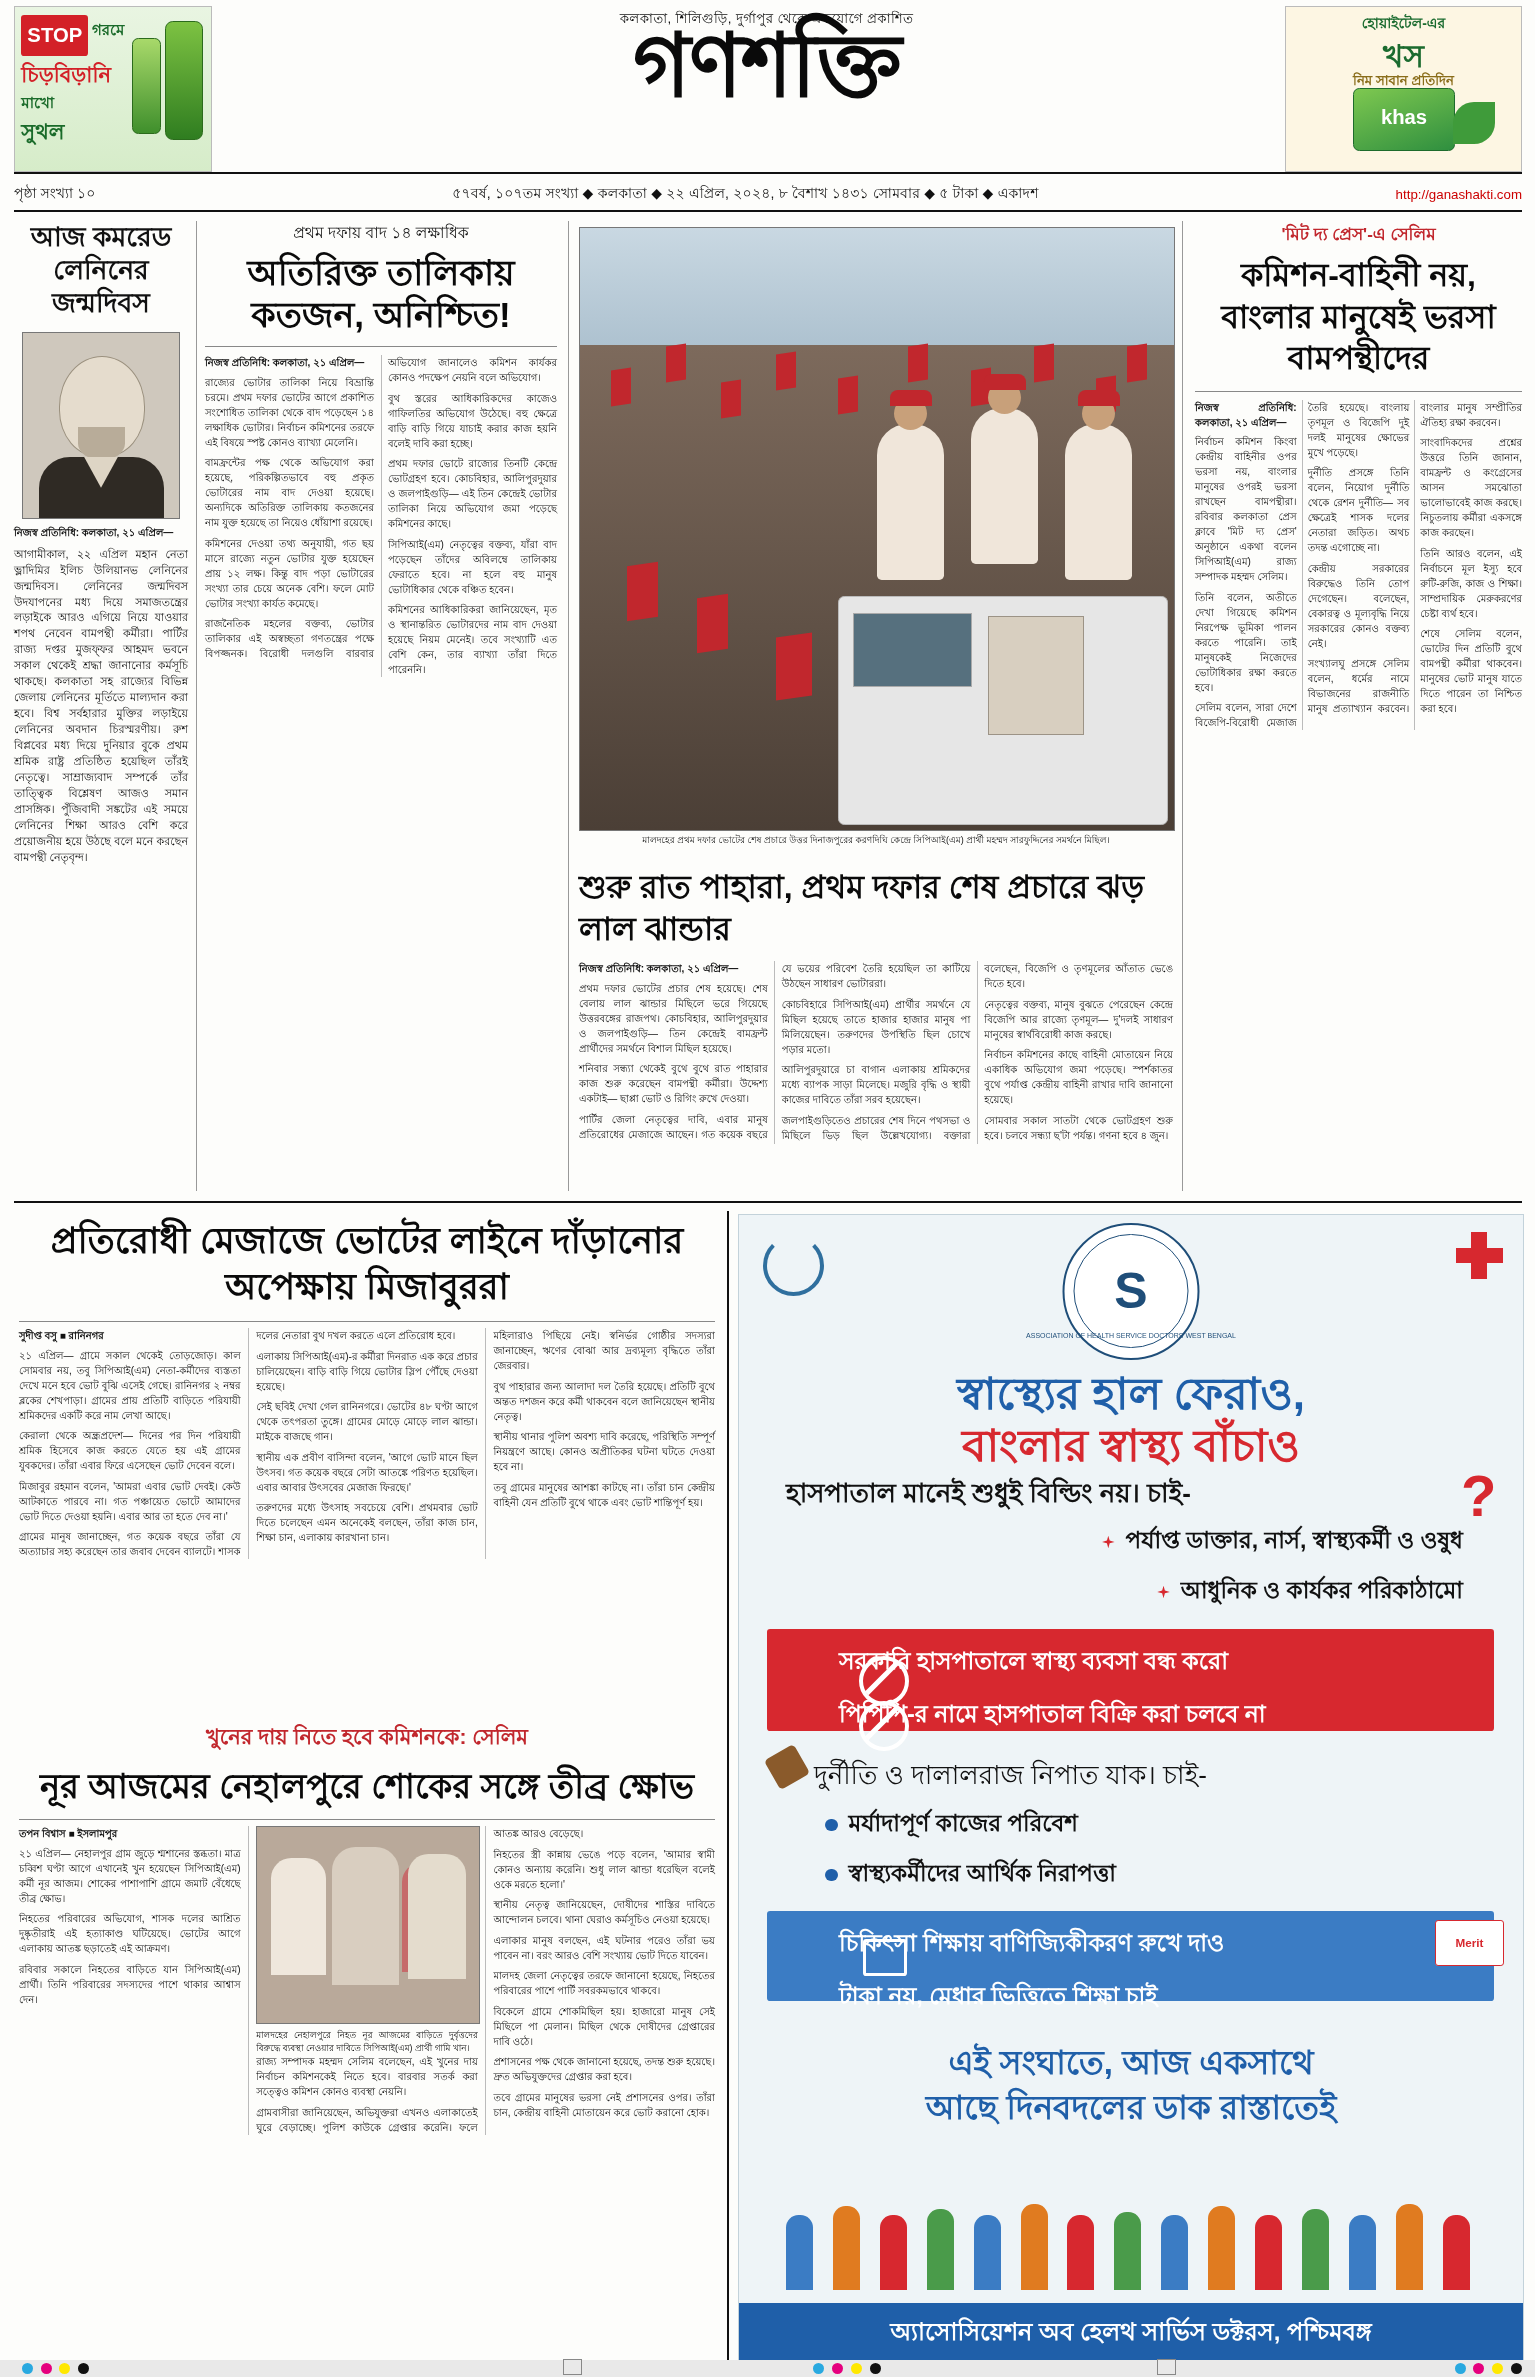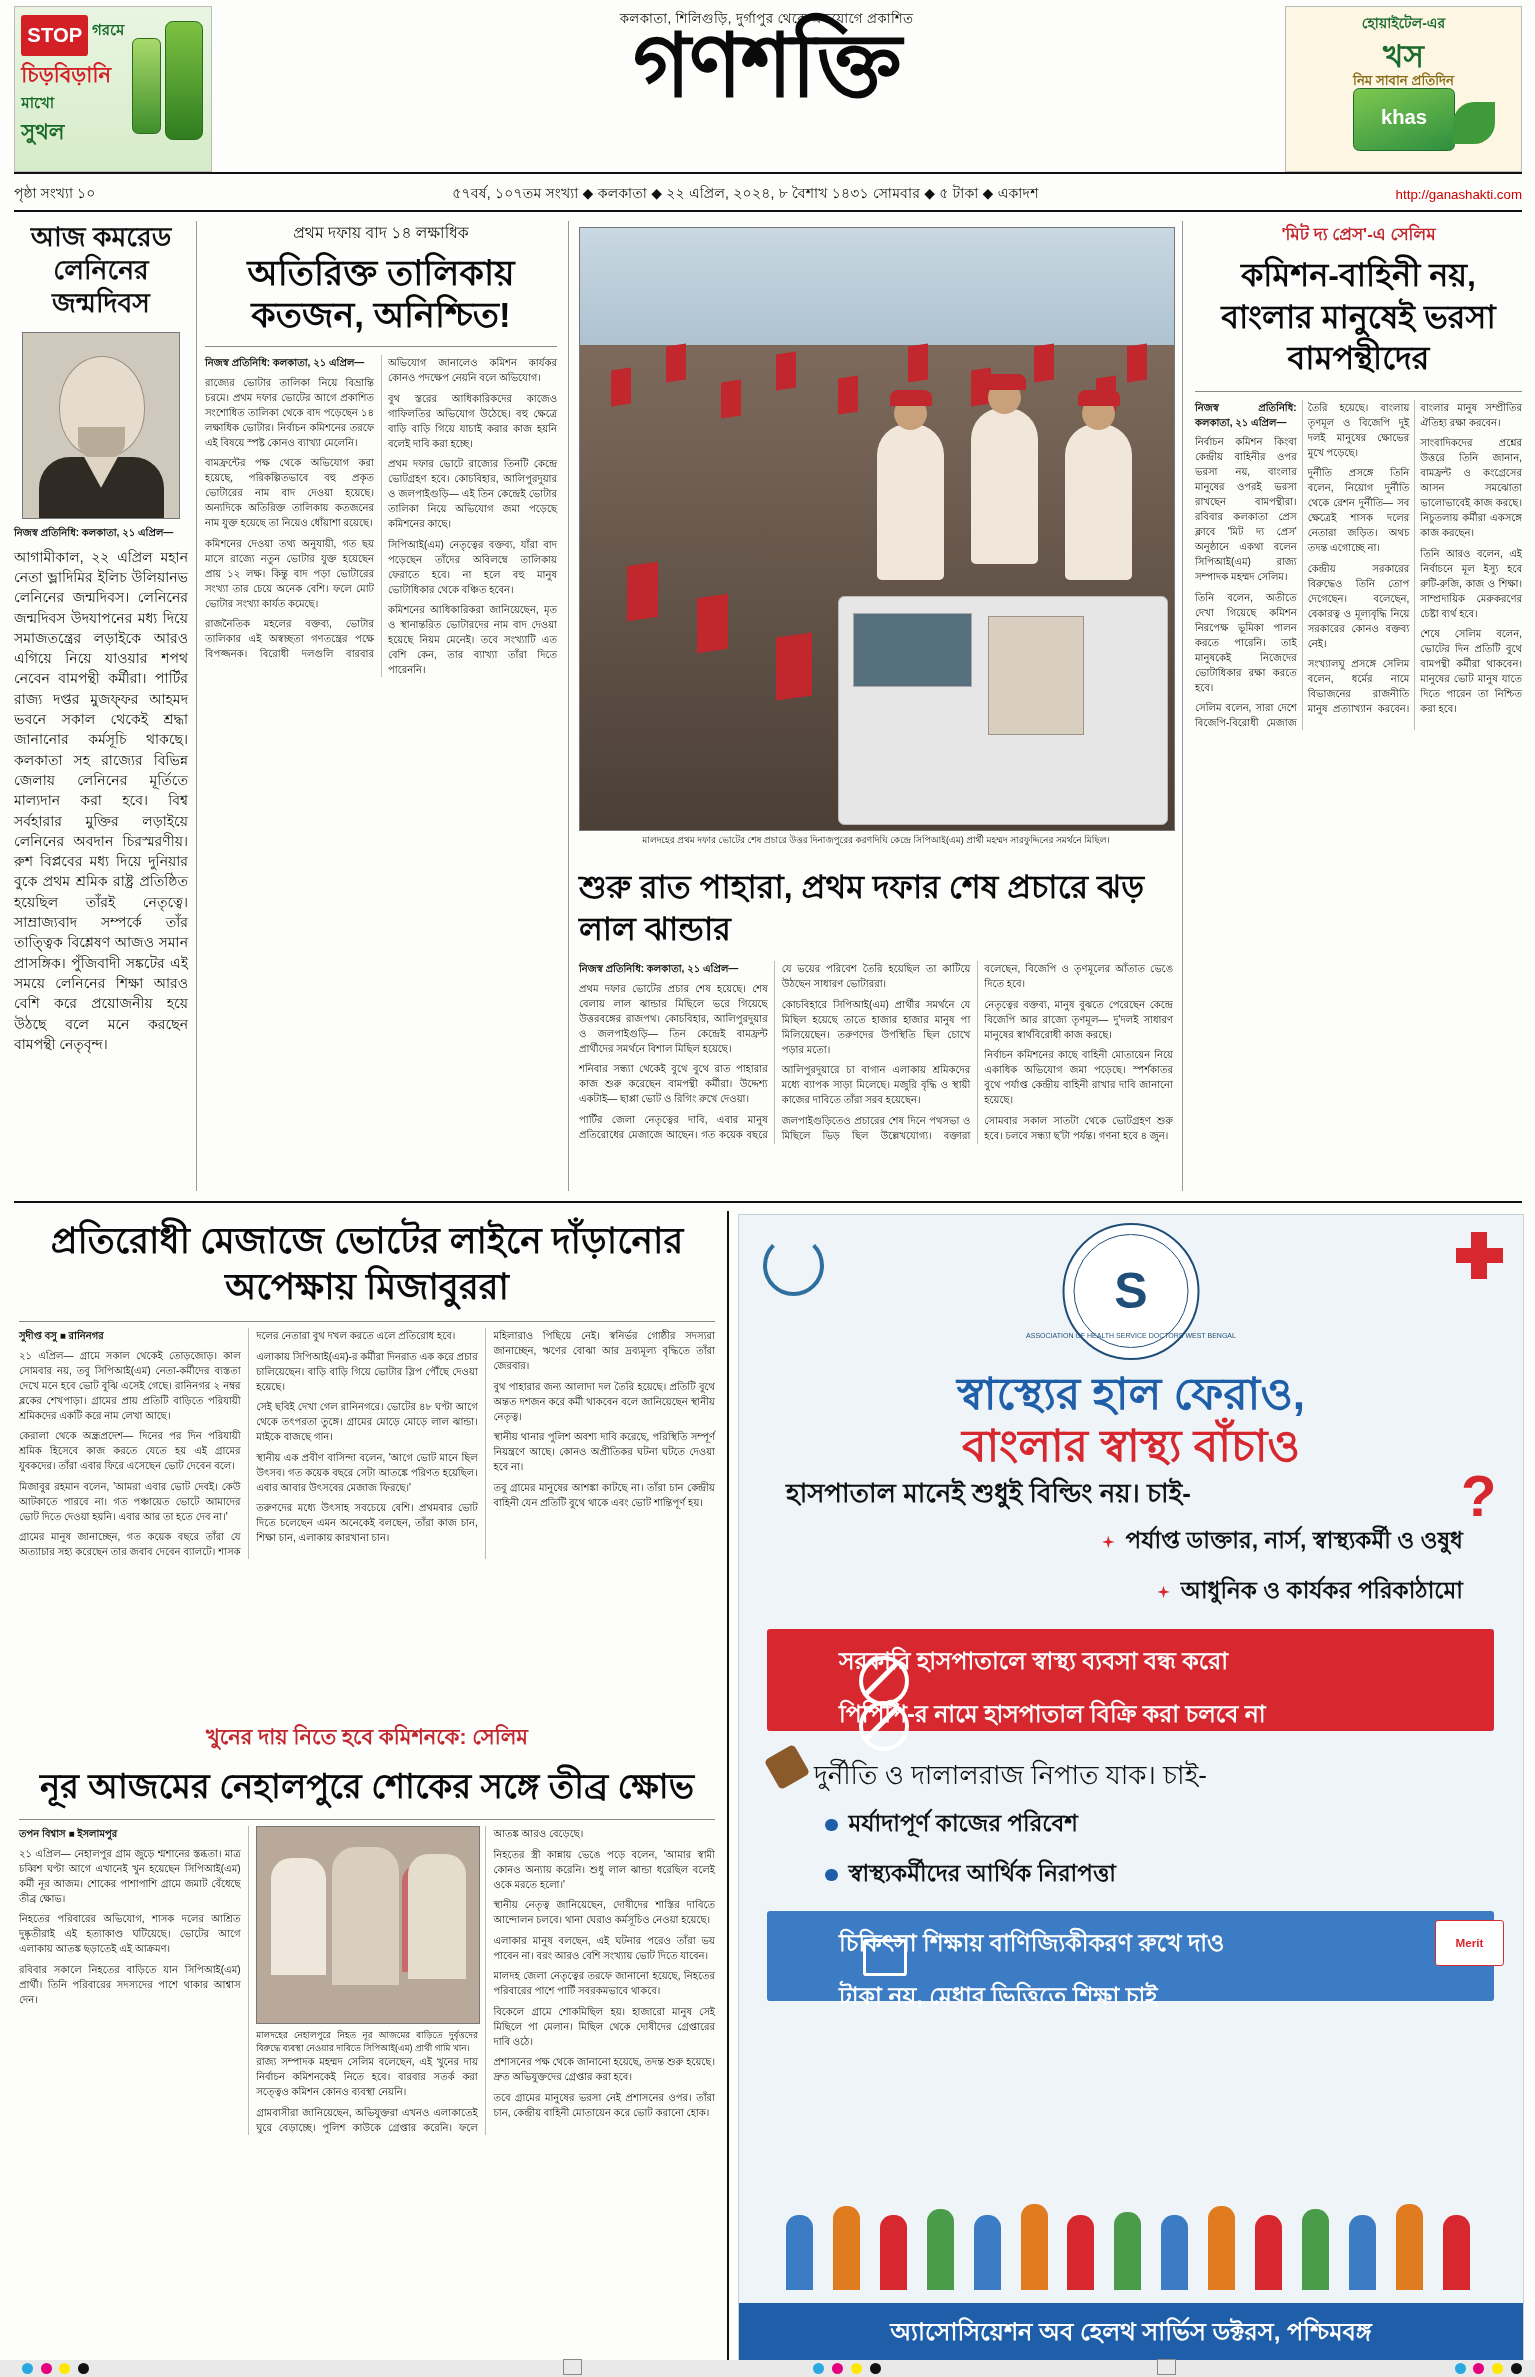--- a/index.html
+++ b/index.html
@@ -99,21 +99,21 @@
   }
   .lenin .photo .beard{
     position:absolute;left:55px;top:94px;width:47px;height:33px;border-radius:0 0 50% 50%;background:#b8ac99;
   }
   .lenin .photo .body{
     position:absolute;left:15.6px;top:124px;width:125px;height:61px;background:#2f2a24;border-radius:31px 31px 0 0;
   }
   .lenin .photo .collar{
     position:absolute;left:61px;top:124px;width:34px;height:31px;background:#ded5c5;clip-path:polygon(50% 100%,0 0,100% 0);
   }
-  .lenin .cap{font-size:14px;line-height:1.45;color:#111;text-align:justify;}
+  .lenin .cap{font-size:11px;line-height:1.45;color:#111;text-align:justify;}
 
   
   .lead-l{position:absolute;left:205px;top:221px;width:352px;}
   .lead-l .kicker{font-size:15.6px;text-align:center;color:#111;margin-bottom:4.7px;}
   .lead-l h1{margin:0;font-size:35px;line-height:1.22;text-align:center;font-weight:bold;color:#0a0a0a;}
   .lead-l .rule{margin:9.4px 0 7.8px 0;height:0.8px;background:#888;}
   .lead-l .cols{column-count:2;column-gap:14px;column-rule:0.8px solid #bbb;}
 
   .photo-main{
     position:absolute;left:579px;top:227px;width:594px;height:602px;
@@ -484,20 +484,24 @@
       <div><span class="dot"></span><span>স্বাস্থ্যকর্মীদের আর্থিক নিরাপত্তা</span></div>
     </div>
 
     <div class="bluebar">
       <div class="icn"></div>
       <div>চিকিৎসা শিক্ষায় বাণিজ্যিকীকরণ রুখে দাও</div>
       <div>টাকা নয়, মেধার ভিত্তিতে শিক্ষা চাই</div>
     </div>
     <div class="merit">Merit</div>
 
+    <div class="closing bn">
+      <span>এই সংঘাতে, আজ একসাথে</span><br>
+      <span>আছে দিনবদলের ডাক রাস্তাতেই</span>
+    </div>
 
     <div class="people">
       <i style="left:47px;background:#3b7cc4;"></i>
       <i style="left:94px;background:#e07b20;height:84px;"></i>
       <i style="left:141px;background:#d7282f;"></i>
       <i style="left:188px;background:#4a9b4a;height:81px;"></i>
       <i style="left:235px;background:#3b7cc4;"></i>
       <i style="left:282px;background:#e07b20;height:86px;"></i>
       <i style="left:328px;background:#d7282f;"></i>
       <i style="left:375px;background:#4a9b4a;height:78px;"></i>

